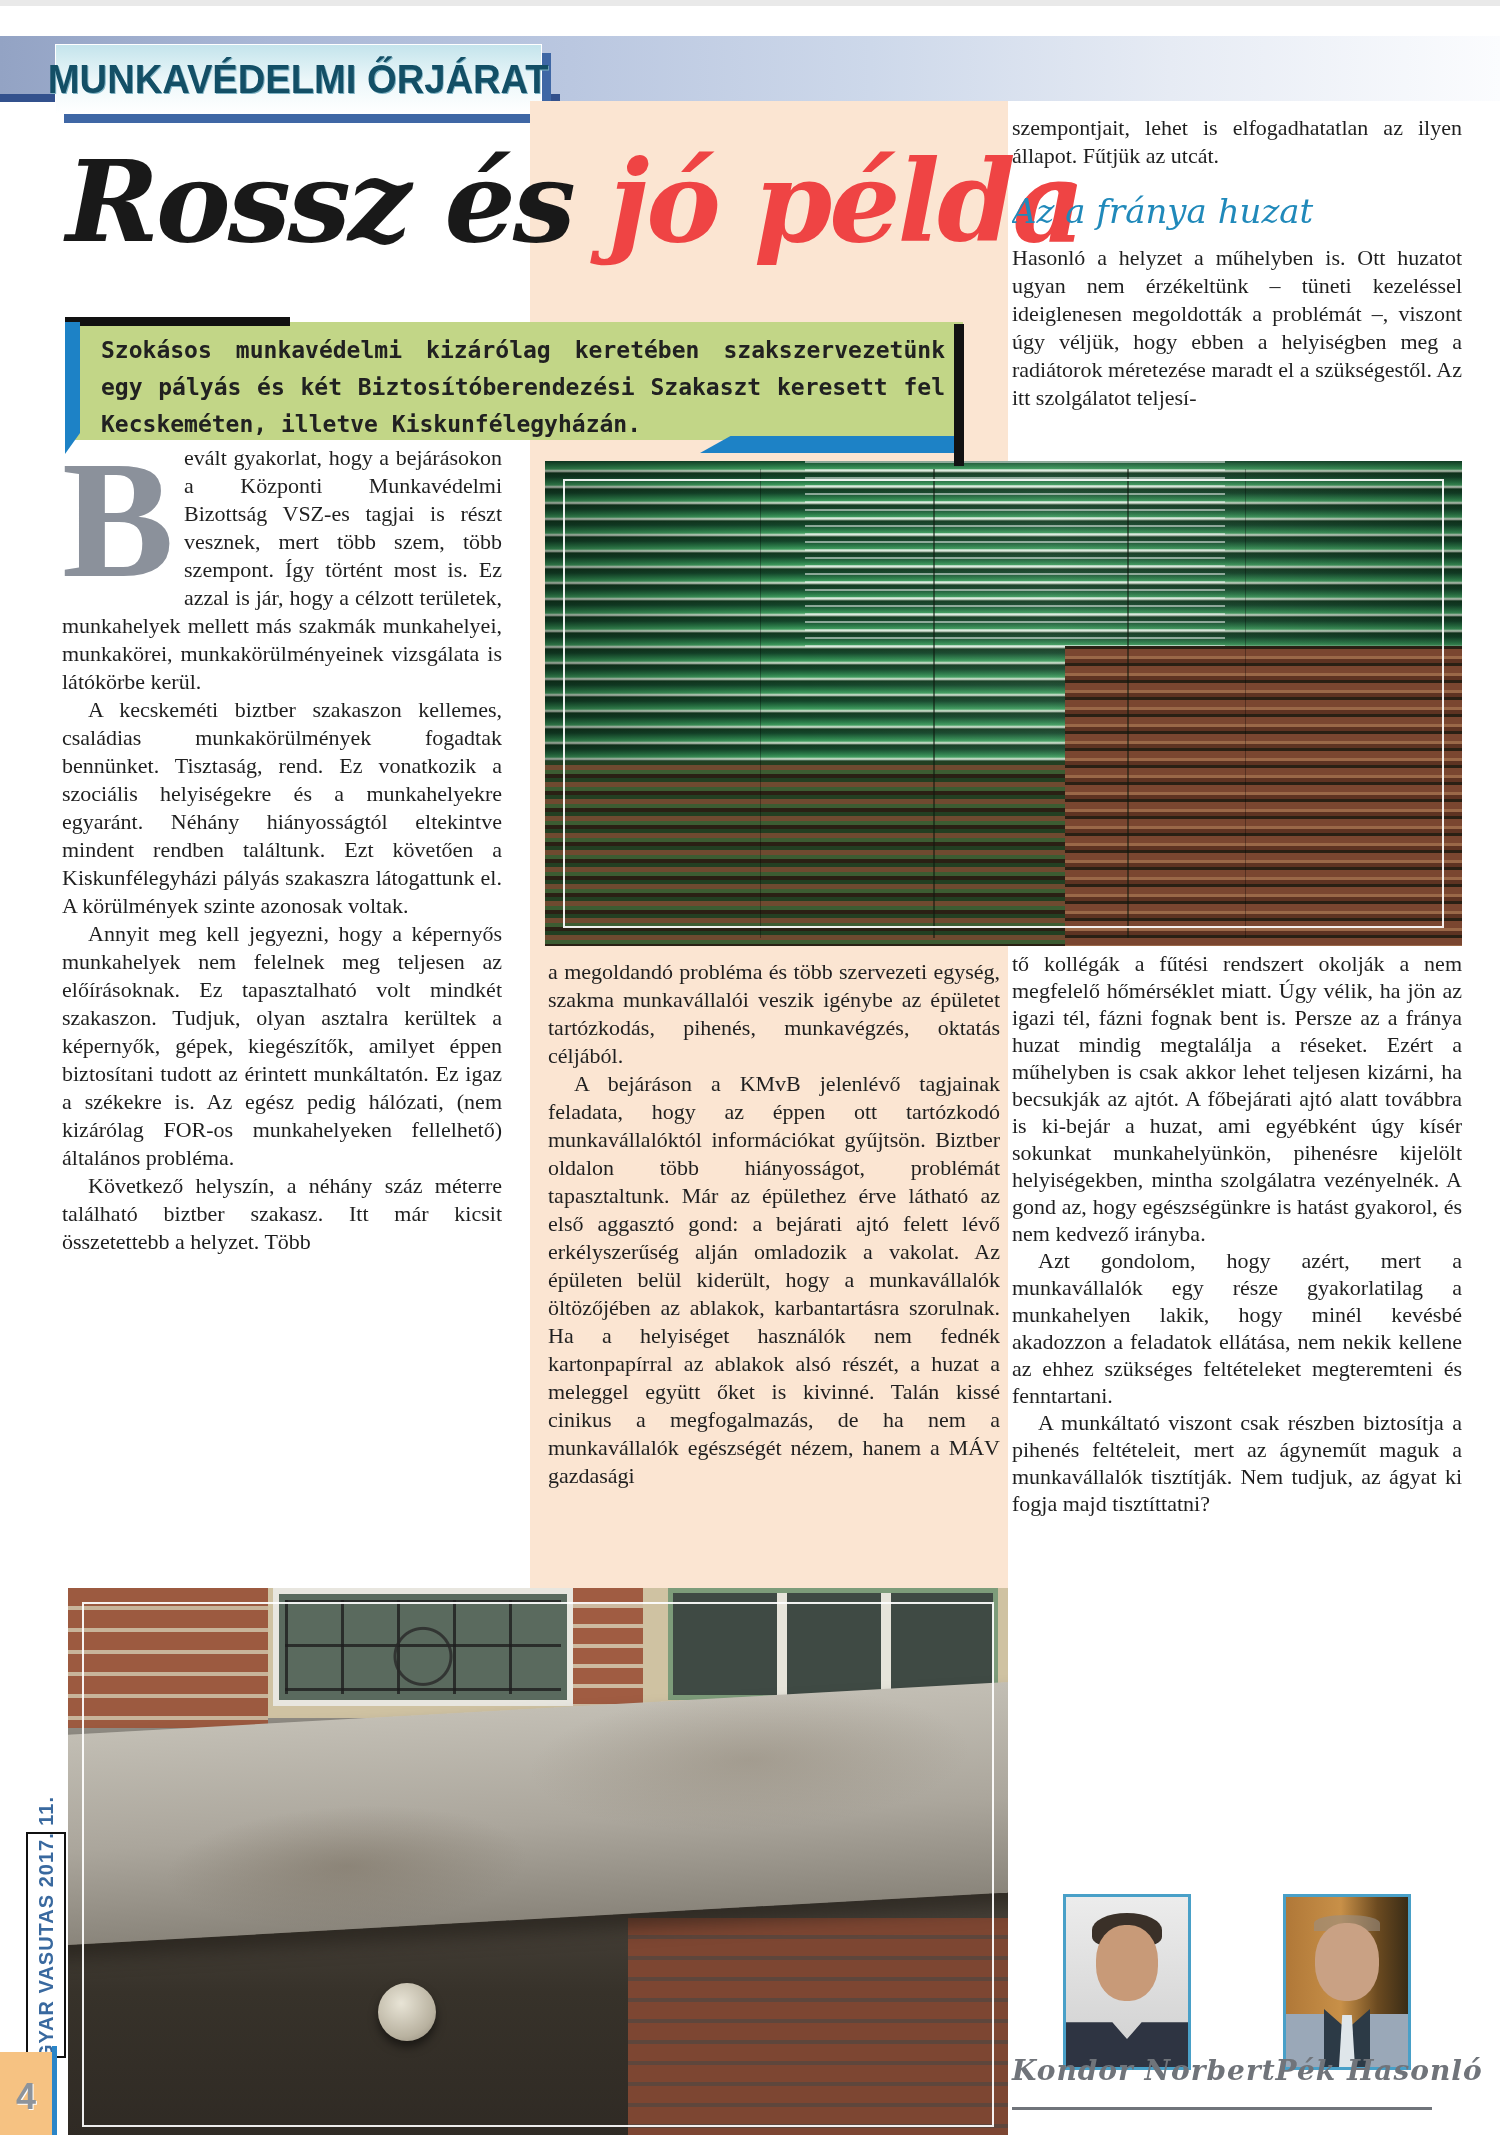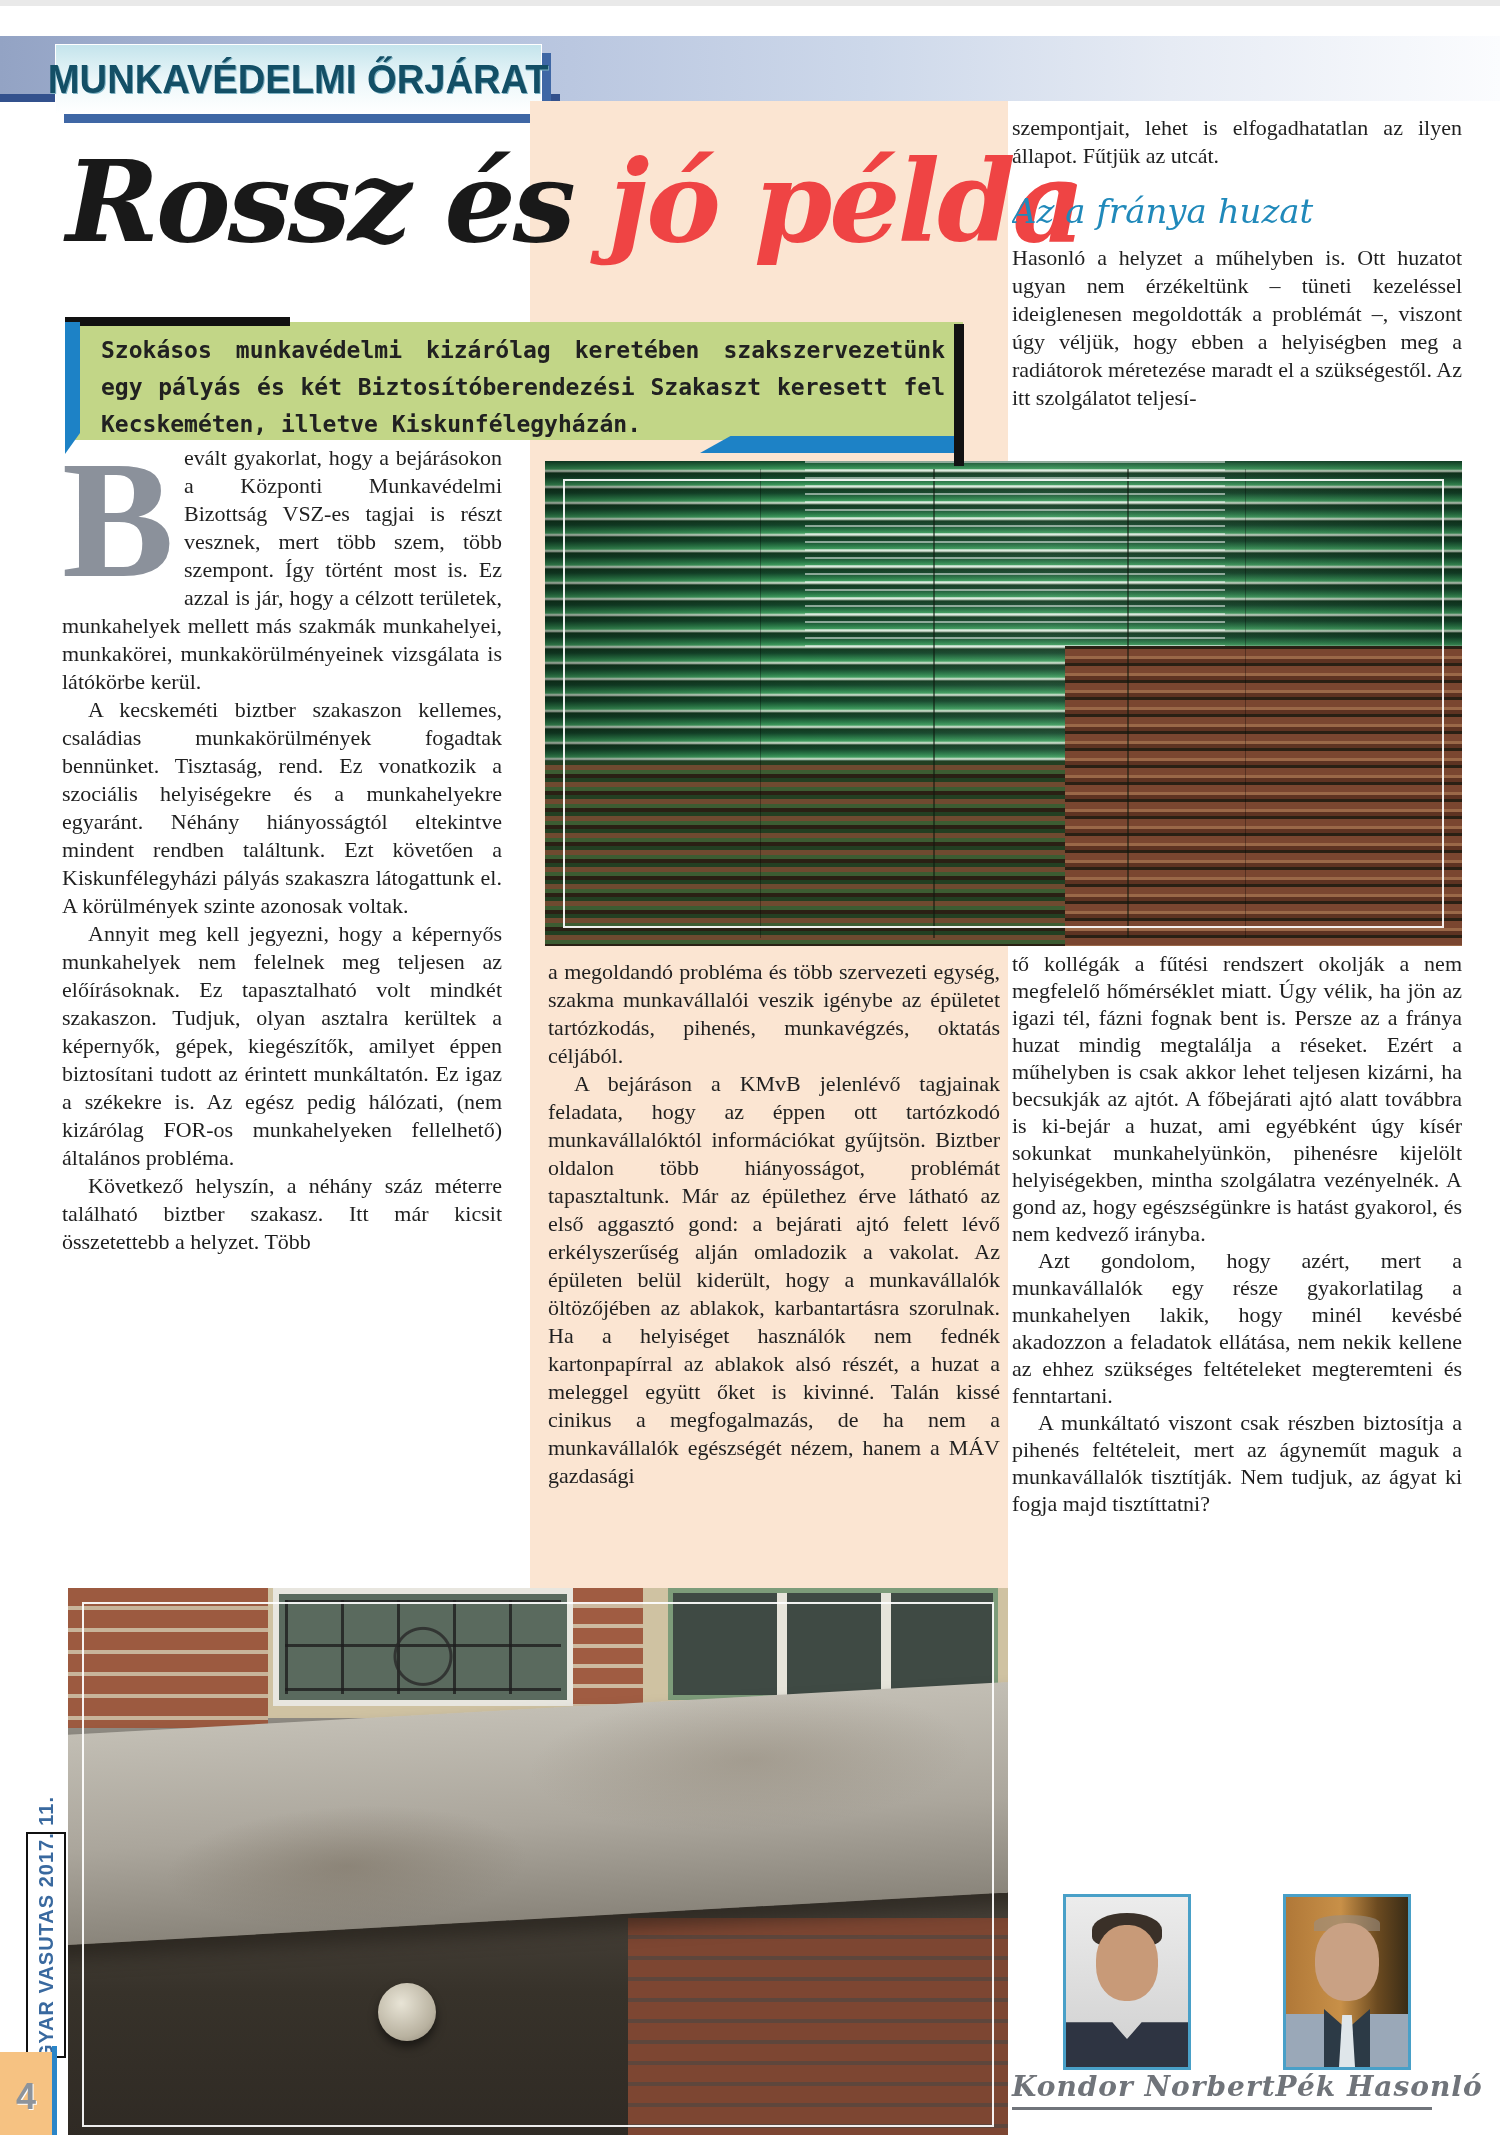--- a/index.html
+++ b/index.html
@@ -116,21 +116,21 @@
     clip-path:polygon(0 28%,38% 28%,50% 55%,62% 28%,100% 28%,100% 100%,0 100%);}
   .suitB{position:absolute;left:0;right:0;bottom:0;height:68px;background:#9aa8b8;
     clip-path:polygon(0 22%,34% 22%,50% 60%,66% 22%,100% 22%,100% 100%,0 100%);}
   .shirtB{position:absolute;left:50%;transform:translateX(-50%);bottom:0;width:46px;height:58px;background:#2c3a46;
     clip-path:polygon(0 0,50% 35%,100% 0,100% 100%,0 100%);}
   .tieB{position:absolute;left:50%;transform:translateX(-50%);bottom:0;width:16px;height:52px;background:#dfe6ea;
     clip-path:polygon(20% 0,80% 0,100% 100%,0 100%);}
 
   .names-row{left:1012px;top:2056px;width:420px;height:48px;z-index:4;
     display:flex;justify-content:space-between;align-items:flex-end;
-    border-bottom:3px solid #70747a;padding-bottom:4px;box-sizing:border-box;}
+    border-bottom:3px solid #70747a;padding-bottom:20px;box-sizing:border-box;}
   .names-row span{font-family:"DejaVu Serif",serif;font-style:italic;font-weight:bold;
     font-size:28px;color:#70747a;letter-spacing:1px;white-space:nowrap;}
 
   
   .edition-box{left:26px;top:1826px;width:36px;height:222px;background:#fff;border:2px solid #101010;
     display:flex;align-items:center;justify-content:center;z-index:5;}
   .edition-box span{writing-mode:vertical-rl;transform:rotate(180deg);
     font-family:"Liberation Sans",sans-serif;font-weight:bold;font-size:20px;letter-spacing:1px;
     color:#39699f;white-space:nowrap;}
   .pagenum-block{left:0;top:2046px;width:52px;height:89px;background:#f6c282;z-index:5;

